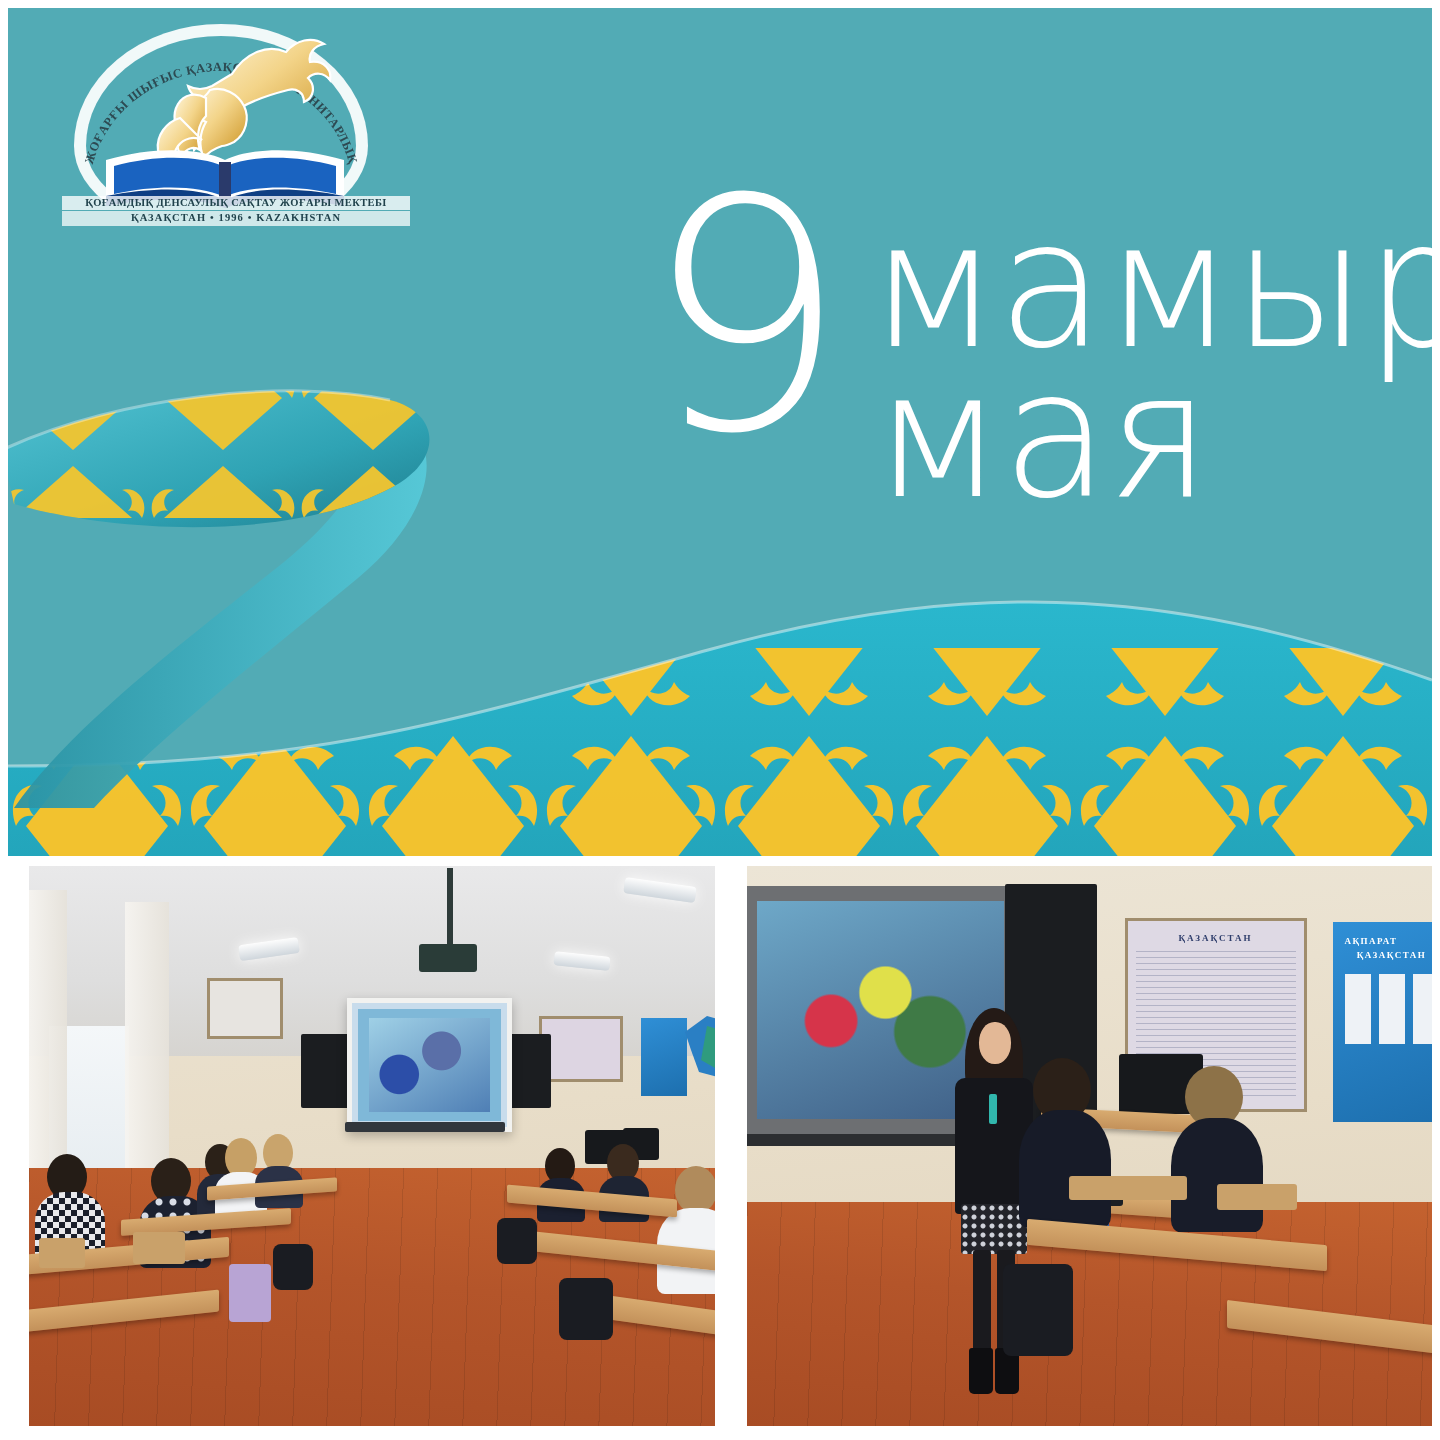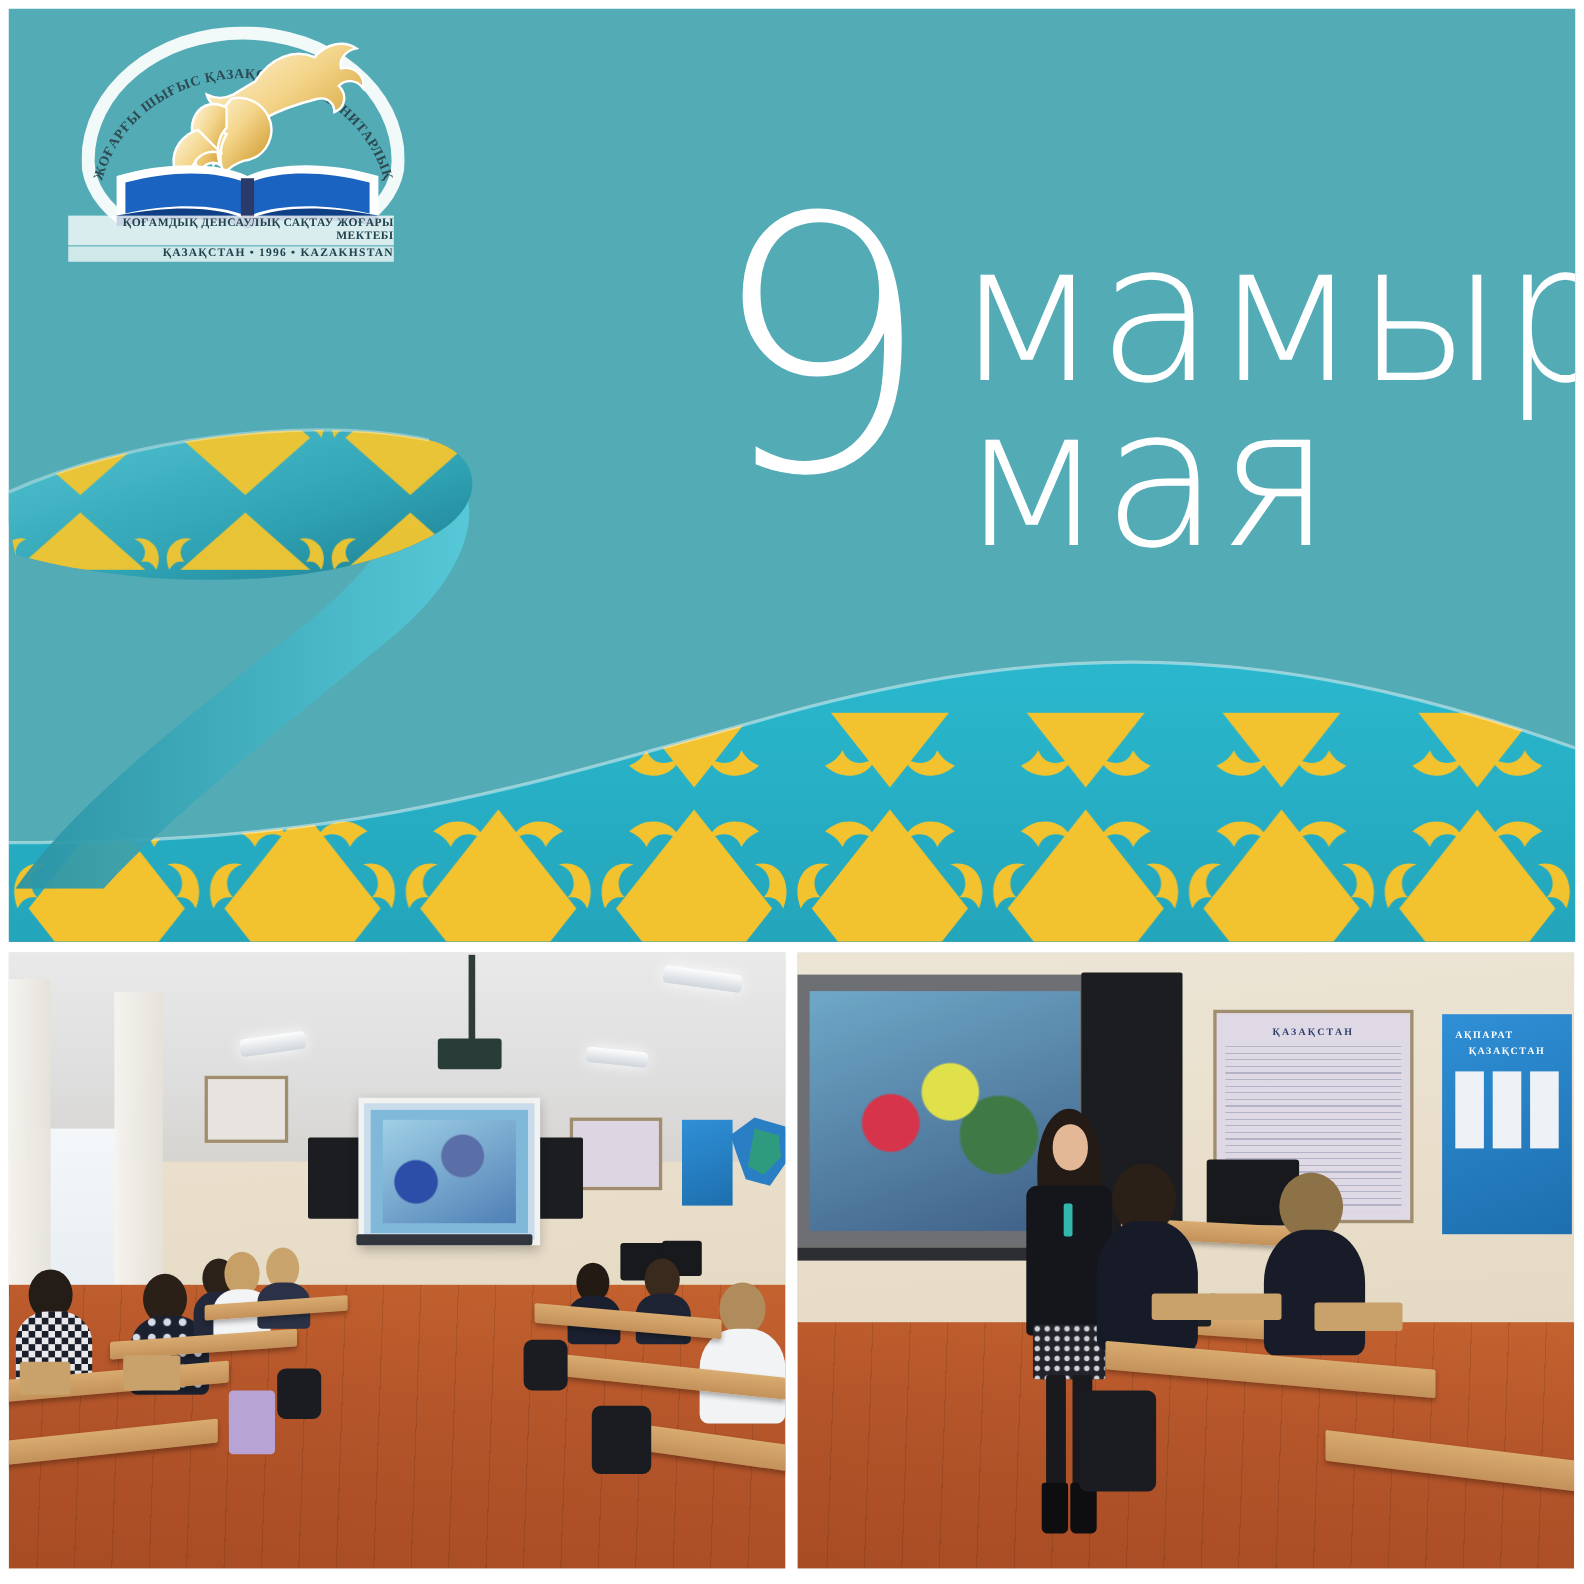--- a/index.html
+++ b/index.html
@@ -35,21 +35,21 @@
     font-family:"Liberation Serif", serif;
     font-size:12.5px; letter-spacing:.6px; fill:#2d4a52; font-weight:700;
   }
   .leopard{
     position:absolute;left:58px;top:20px;width:230px;height:140px;
   }
   .book{
     position:absolute;left:44px;top:128px;width:250px;height:66px;
   }
   .emblem-caption{
-    position:absolute;left:6px;top:180px;width:296px;text-align:right;
+    position:absolute;left:6px;top:180px;width:348px;text-align:center;
     font-family:"Liberation Serif", serif;font-weight:700;
     color:#20424c;line-height:1.18;
   }
   .emblem-caption .l1{display:block;font-size:10.5px;letter-spacing:.4px;
     background:rgba(255,255,255,.78);padding:1px 0;}
   .emblem-caption .l2{display:block;font-size:10.5px;letter-spacing:1.1px;margin-top:1px;
     background:rgba(255,255,255,.72);padding:1px 0;}
 
   
   .title-wrap{
@@ -79,21 +79,21 @@
   
   .ribbon-left{position:absolute;left:-10px;top:330px;width:470px;height:470px;}
   
   .ribbon-bottom{position:absolute;left:0;bottom:-4px;width:1424px;height:330px;}
 
   
   .photos{
     position:absolute;left:8px;top:866px;width:1424px;height:566px;
     display:flex;gap:11px;
   }
-  .photo{position:relative;width:706px;height:560px;overflow:hidden;background:#cfcfcf;}
+  .photo{position:relative;width:706px;height:560px;overflow:hidden;background:#cfcfcf;margin-left:21px;}
 
   
   .ceiling{position:absolute;left:0;top:0;width:100%;height:34%;
     background:linear-gradient(180deg,#e9e9ea 0%,#dedede 60%,#d6d4d0 100%);}
   .wall{position:absolute;left:0;top:0;width:100%;height:100%;
     background:linear-gradient(175deg,#ece5d6 0%,#e8ddc8 45%,#ded2bb 100%);}
   .floor{position:absolute;left:0;bottom:0;width:100%;height:46%;
     background:linear-gradient(185deg,#c4622f 0%,#b4552a 45%,#a84c24 100%);}
   .floor::after{content:"";position:absolute;inset:0;
     background:repeating-linear-gradient(92deg,rgba(0,0,0,.10) 0 1px,rgba(0,0,0,0) 1px 34px);}

